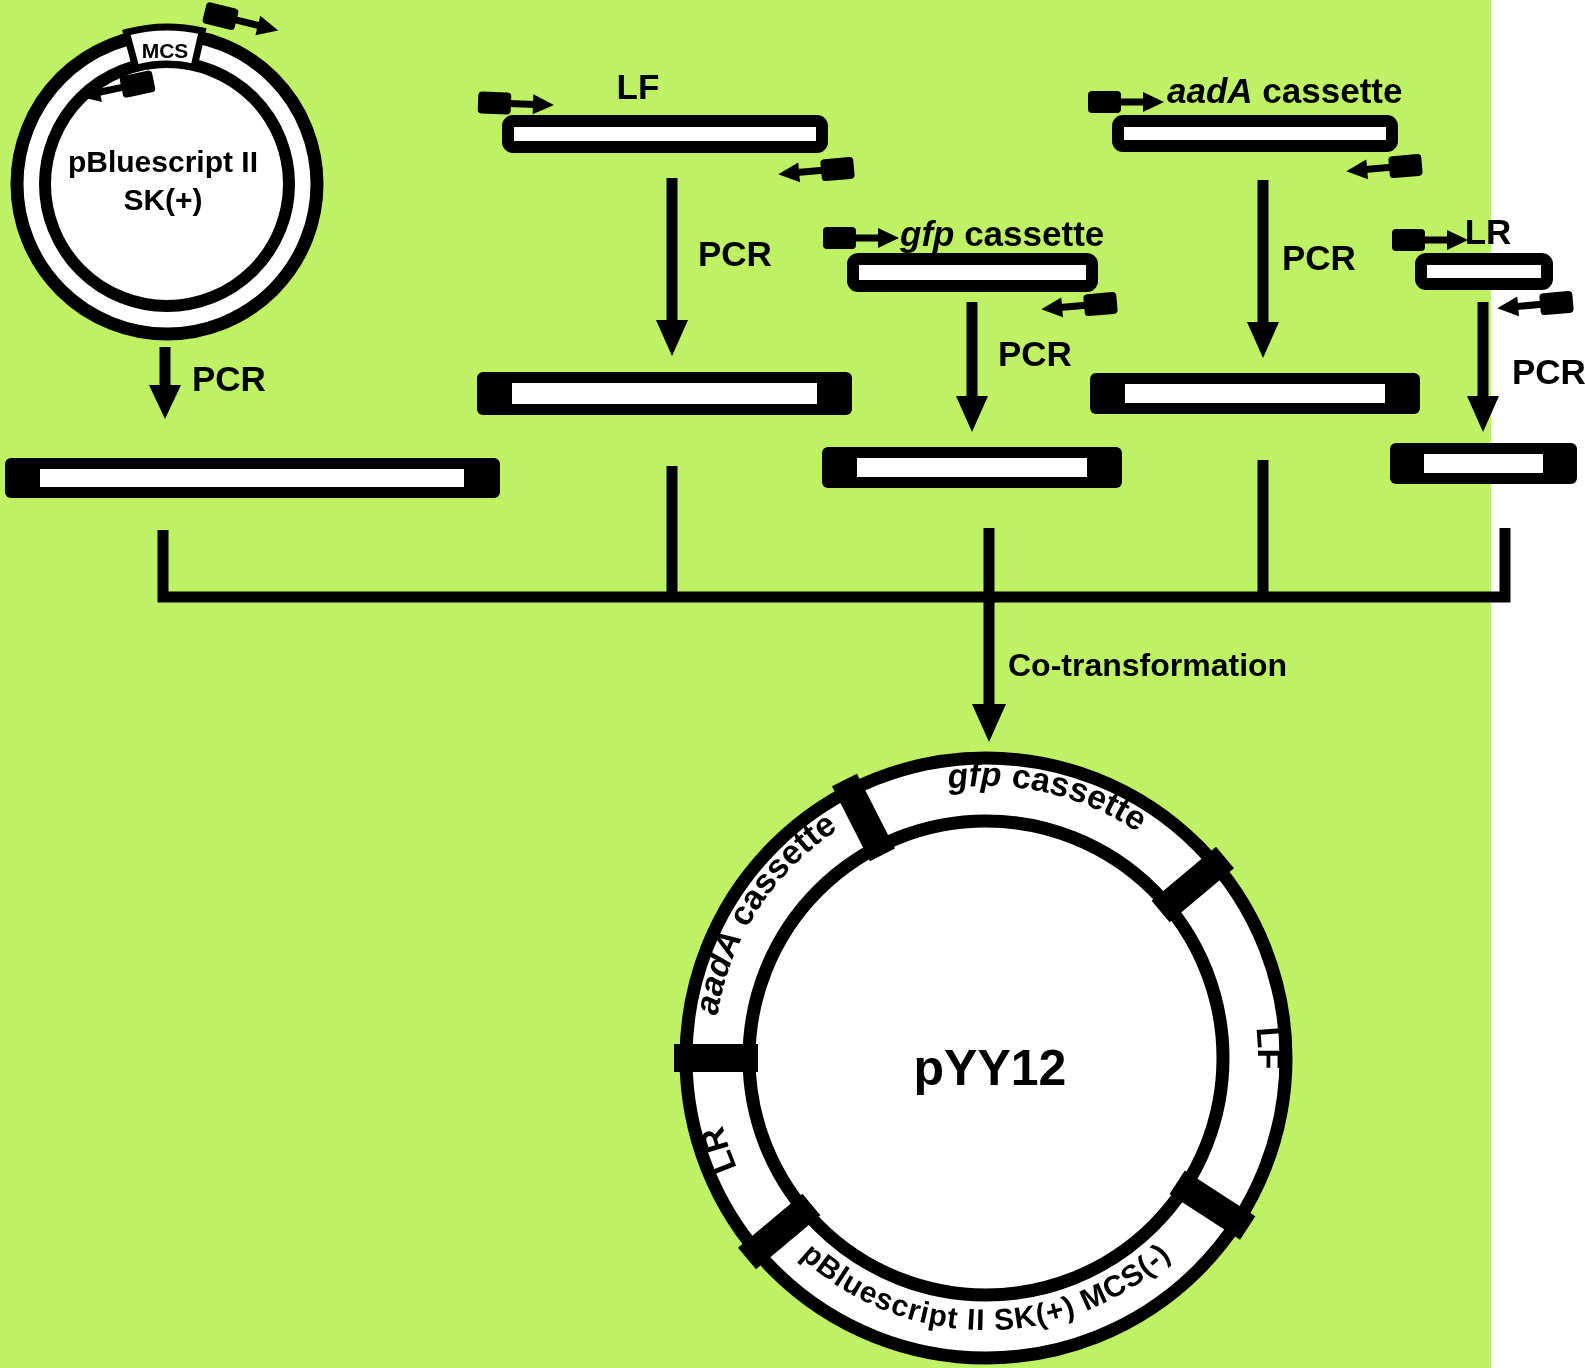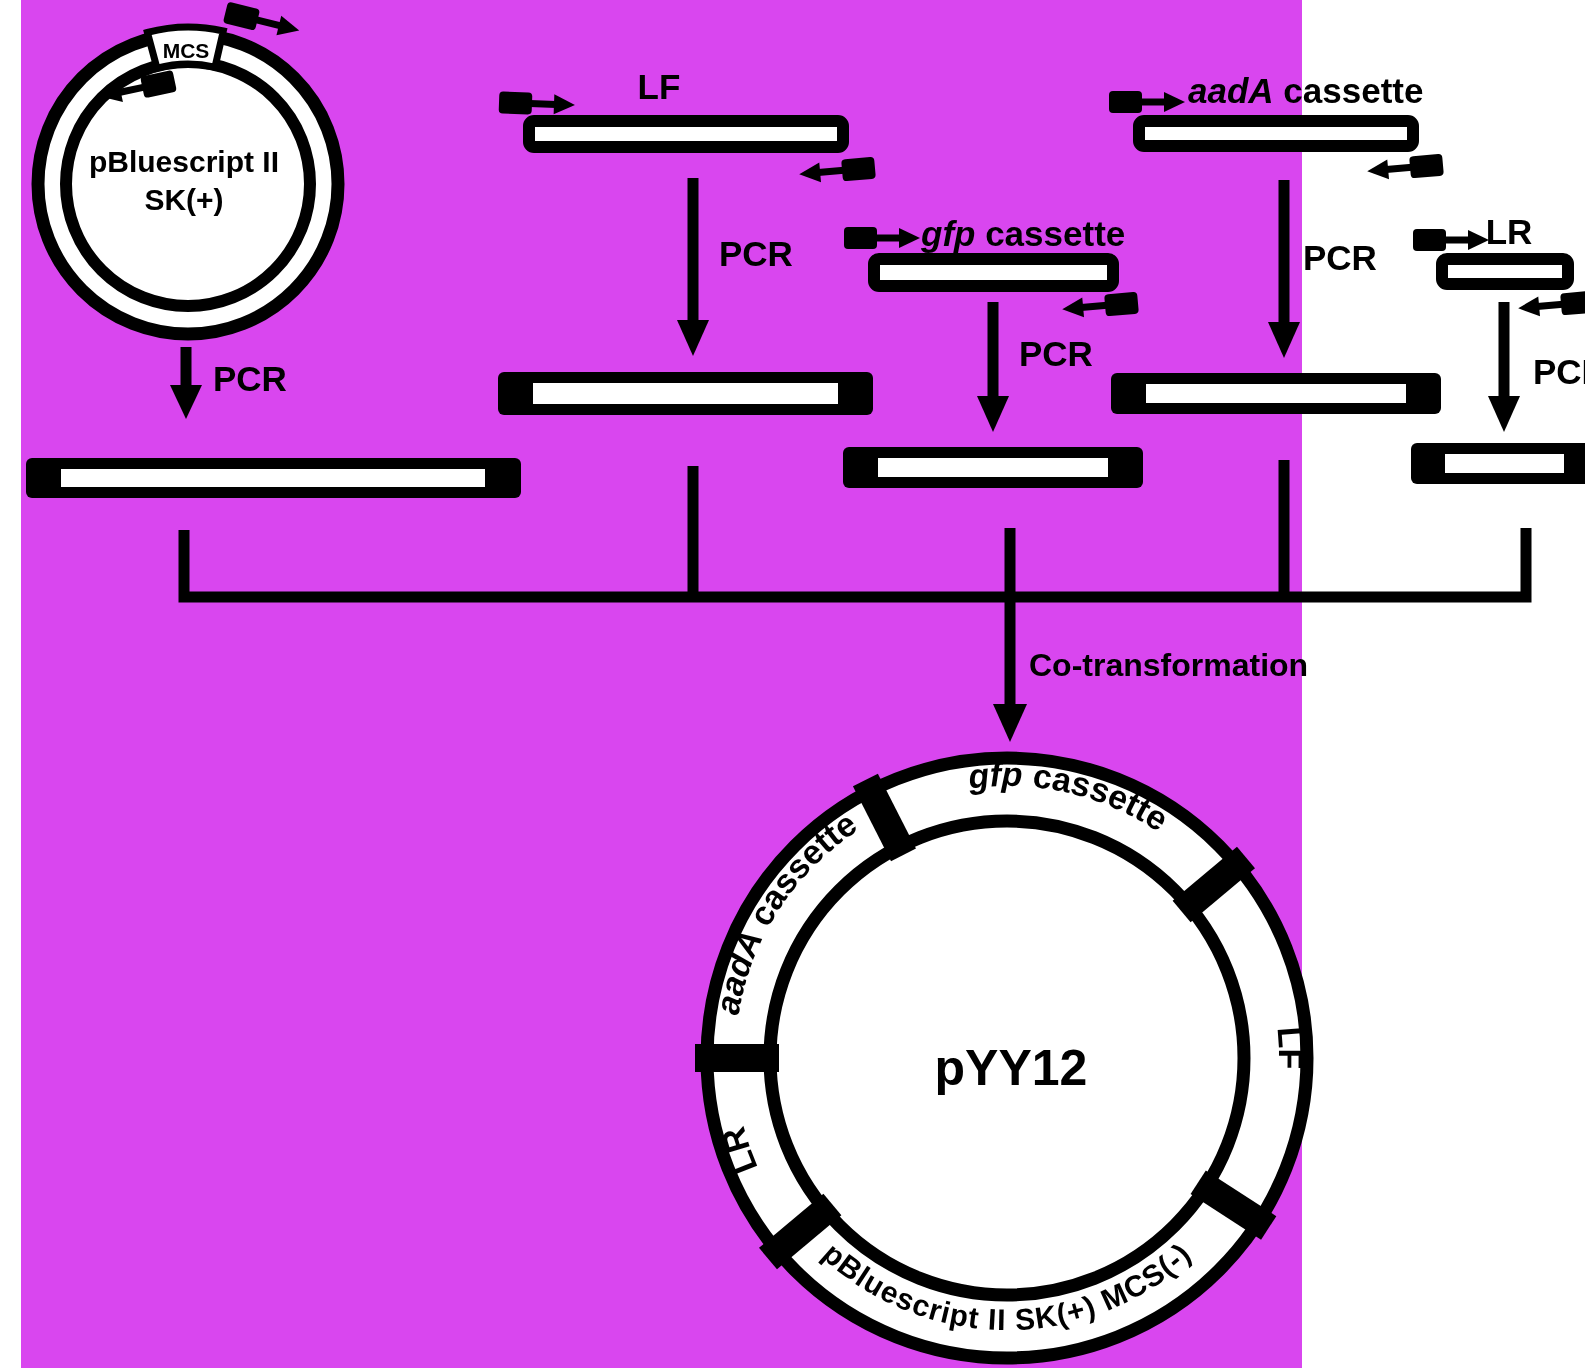--- a/index.html
+++ b/index.html
@@ -1,16 +1,16 @@
 <!DOCTYPE html>
 <html><head>
 <meta charset="utf-8">
 <style>
   html, body { margin: 0; padding: 0; background: #ffffff; }
-  .stage { width: 1281px; height: 1368px; position: relative; background: #d946ef; margin-left: 21px; }
+  .stage { width: 1491px; height: 1368px; position: relative; background: #bef264; }
   svg { display: block; }
   text { fill: #000; }
   .lbl   { font-family: "Liberation Sans", sans-serif; font-weight: bold; font-size: 35px; }
   .lbl-sm{ font-family: "Liberation Sans", sans-serif; font-weight: bold; font-size: 30px; }
   .it    { font-style: italic; }
   .pcr   { font-family: "Liberation Sans", sans-serif; font-weight: bold; font-size: 35px; }
   .cotr  { font-family: "Liberation Sans", sans-serif; font-weight: 600; font-size: 32px; }
   .mcs   { font-family: "Liberation Sans", sans-serif; font-weight: bold; font-size: 21px; }
   .ring-label { font-family: "Liberation Sans", sans-serif; font-weight: bold; font-size: 34px; }
   .ring-label-sm { font-family: "Liberation Sans", sans-serif; font-weight: bold; font-size: 30px; letter-spacing: 1px; }

